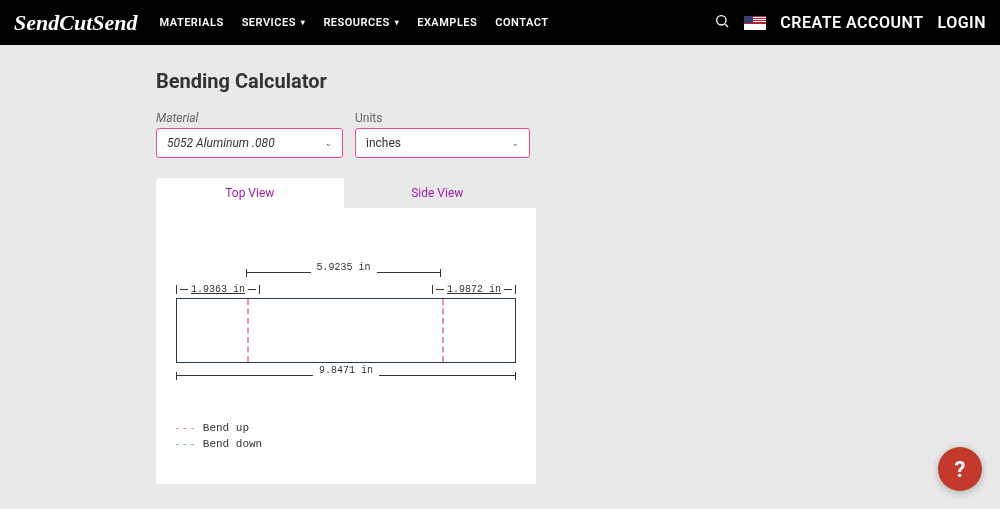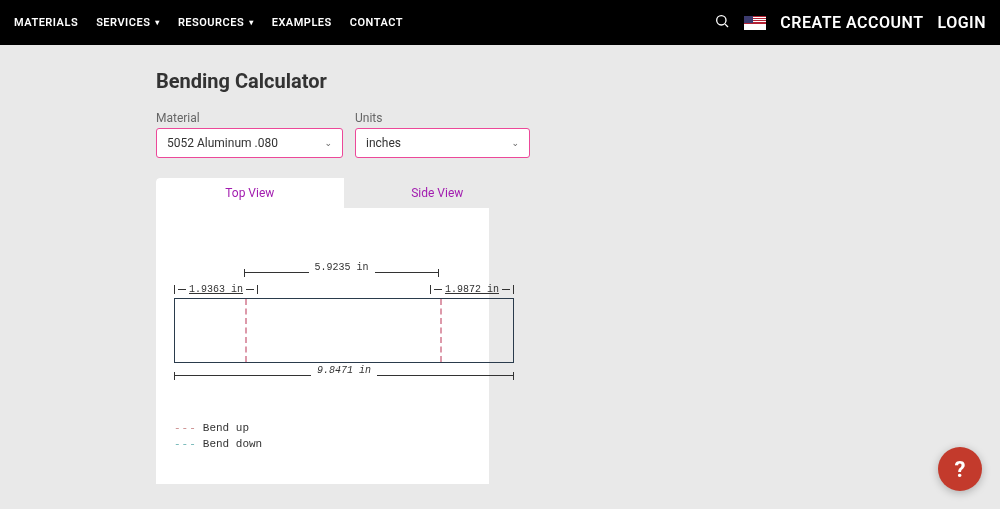--- a/index.html
+++ b/index.html
@@ -12,29 +12,29 @@
     .chevron { font-size: 8px; }
     .nav-right { display: flex; align-items: center; gap: 14px; }
     .search-icon svg { width: 16px; height: 16px; }
     .flag { width: 22px; height: 14px; background: linear-gradient(to bottom, #b22234 0%, #b22234 7.7%, #fff 7.7%, #fff 15.4%, #b22234 15.4%, #b22234 23.1%, #fff 23.1%, #fff 30.8%, #b22234 30.8%, #b22234 38.5%, #fff 38.5%, #fff 46.2%, #b22234 46.2%, #b22234 53.8%, #fff 53.8%, #fff 100%); position: relative; }
     .flag::before { content: ''; position: absolute; top: 0; left: 0; width: 40%; height: 53.8%; background: #3c3b6e; }
     .nav-link { color: #fff; font-size: 16px; font-weight: 600; letter-spacing: 0.5px; cursor: pointer; }
     .container { width: 688px; margin: 0 auto; padding-top: 24px; }
     .title { color: #333; font-size: 20px; font-weight: 700; margin-bottom: 18px; }
     .controls { display: flex; gap: 12px; margin-bottom: 20px; }
     .field { display: flex; flex-direction: column; }
-    .field-material { width: 187px; }
+    .field-material { width: 187px; font-style: italic; }
     .field-units { width: 175px; }
     .field-label { color: #666; font-size: 12px; margin-bottom: 3px; }
     .select { border: 1px solid #ec4899; background: #fff; border-radius: 3px; height: 30px; padding: 0 10px; display: flex; align-items: center; justify-content: space-between; font-size: 12px; color: #333; cursor: pointer; }
     .select-chevron { font-size: 9px; color: #666; }
     .tab { flex: 1; text-align: center; padding: 8px 0; font-size: 12px; color: #a21caf; cursor: pointer; }
     .tab.active { background: #fff; border-radius: 4px 0 0 0; }
     .tab.inactive { background: transparent; }
-    .panel { background: #fff; width: 333px; padding: 60px 18px 30px 18px; position: relative; }
+    .panel { background: #fff; width: 380px; padding: 60px 18px 30px 18px; position: relative; }
     .diagram { position: relative; width: 340px; height: 130px; margin: 0 auto; font-family: 'Courier New', monospace; font-size: 10px; color: #333; }
     .dim-top { position: absolute; top: 0; left: 70px; width: 195px; text-align: center; }
     .dim-top-line { border-top: 1px solid #333; position: relative; margin-top: 4px; }
     .dim-top-line::before, .dim-top-line::after { content: ''; position: absolute; width: 1px; height: 8px; background: #333; top: -4px; }
     .dim-top-line::before { left: 0; }
     .dim-top-line::after { right: 0; }
     .dim-top-text { position: absolute; top: -6px; left: 50%; transform: translateX(-50%); background: #fff; padding: 0 6px; }
     .dim-left, .dim-right { position: absolute; top: 16px; display: flex; align-items: center; gap: 3px; text-decoration: underline; }
     .dim-left { left: 0; }
     .dim-right { right: 0; }
@@ -42,36 +42,37 @@
     .hbar { display: inline-block; width: 8px; height: 1px; background: #333; }
     .rect { position: absolute; top: 30px; left: 0; width: 340px; height: 65px; border: 1.5px solid #2a3b4c; }
     .bendline { position: absolute; top: 0; height: 100%; width: 0; border-left: 2px dashed #d9a; }
     .bendline.b1 { left: 70px; }
     .bendline.b2 { left: 265px; }
     .dim-bottom { position: absolute; top: 103px; left: 0; width: 340px; text-align: center; }
     .dim-bottom-line { border-top: 1px solid #333; position: relative; margin-top: 4px; }
     .dim-bottom-line::before, .dim-bottom-line::after { content: ''; position: absolute; width: 1px; height: 8px; background: #333; top: -4px; }
     .dim-bottom-line::before { left: 0; }
     .dim-bottom-line::after { right: 0; }
-    .dim-bottom-text { position: absolute; top: -6px; left: 50%; transform: translateX(-50%); background: #fff; padding: 0 6px; font-style: italic; }
+    .dim-bottom-text { position: absolute; top: -6px; left: 50%; transform: translateX(-50%); background: #fff; padding: 0 6px; }
     .legend { font-family: 'Courier New', monospace; font-size: 11px; color: #333; margin-top: 24px; }
     .legend-row { display: flex; align-items: center; gap: 6px; margin-bottom: 4px; }
     .dash-up { color: #c98888; letter-spacing: 1px; }
     .dash-down { color: #6bb3b3; letter-spacing: 1px; }
     .help-btn { position: absolute; bottom: 18px; right: 18px; width: 44px; height: 44px; border-radius: 50%; background: #c33a2c; display: flex; align-items: center; justify-content: center; box-shadow: 0 2px 8px rgba(0,0,0,0.25); cursor: pointer; }
     .help-btn span { color: #fff; font-size: 22px; font-weight: bold; }
     .tabrow { display:flex; width:375px; background:#e9e9e9; border-radius:4px 4px 0 0; overflow:hidden; }
     .tabrow .tab { width:187px; background:#fff; }
     .tabrow .tab.inactive { background:transparent; }
   </style>
 </head>
 <body>
 
 <div class="navbar">
   <div class="nav-left">
+    <div class="logo">SendCutSend</div>
     <div class="nav-menu">
       <div class="nav-item">
           <span>MATERIALS</span>
         </div>
       <div class="nav-item">
           <span>SERVICES</span>
           <span class="chevron">▾</span>
         </div>
       <div class="nav-item">
           <span>RESOURCES</span>

